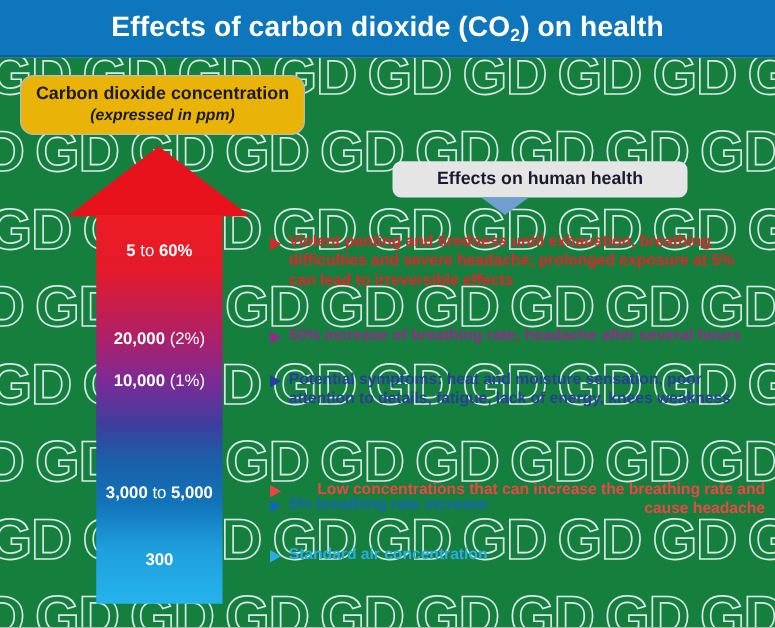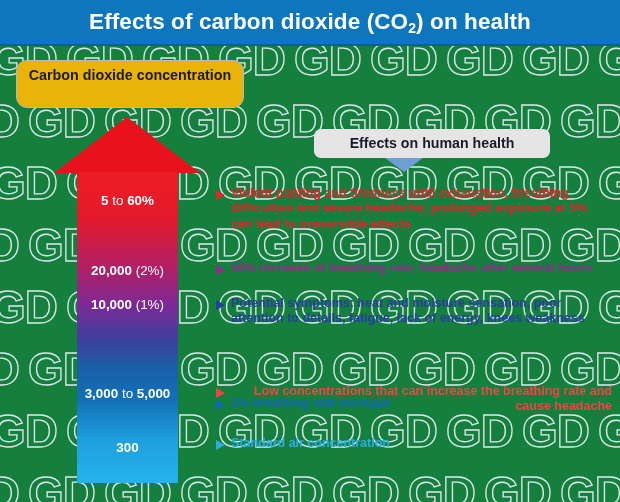--- a/index.html
+++ b/index.html
@@ -285,20 +285,21 @@
       <span class="wm" style="left: 560px; top: 420px;">GD</span>
     </div>
 
   <div class="header-band"></div>
   <div class="header-title">
     <span>Effects of carbon dioxide (CO</span><sub>2</sub><span>) on health</span>
   </div>
 
   <div class="concentration-box">
     <div class="concentration-title">Carbon dioxide concentration</div>
+    <div class="concentration-sub">(expressed in ppm)</div>
   </div>
 
   <div class="effects-box">Effects on human health</div>
   <div class="effects-caret"></div>
 
   <div class="arrow-head"></div>
   <div class="arrow-shaft"></div>
 
   <div class="val" id="v0" style="top:193px"><b>5</b><span class="lite"> to </span><b>60%</b></div>
   <div class="val" id="v1" style="top:263px"><b>20,000</b><span class="lite"> </span><span class="lite">(2%)</span></div>

